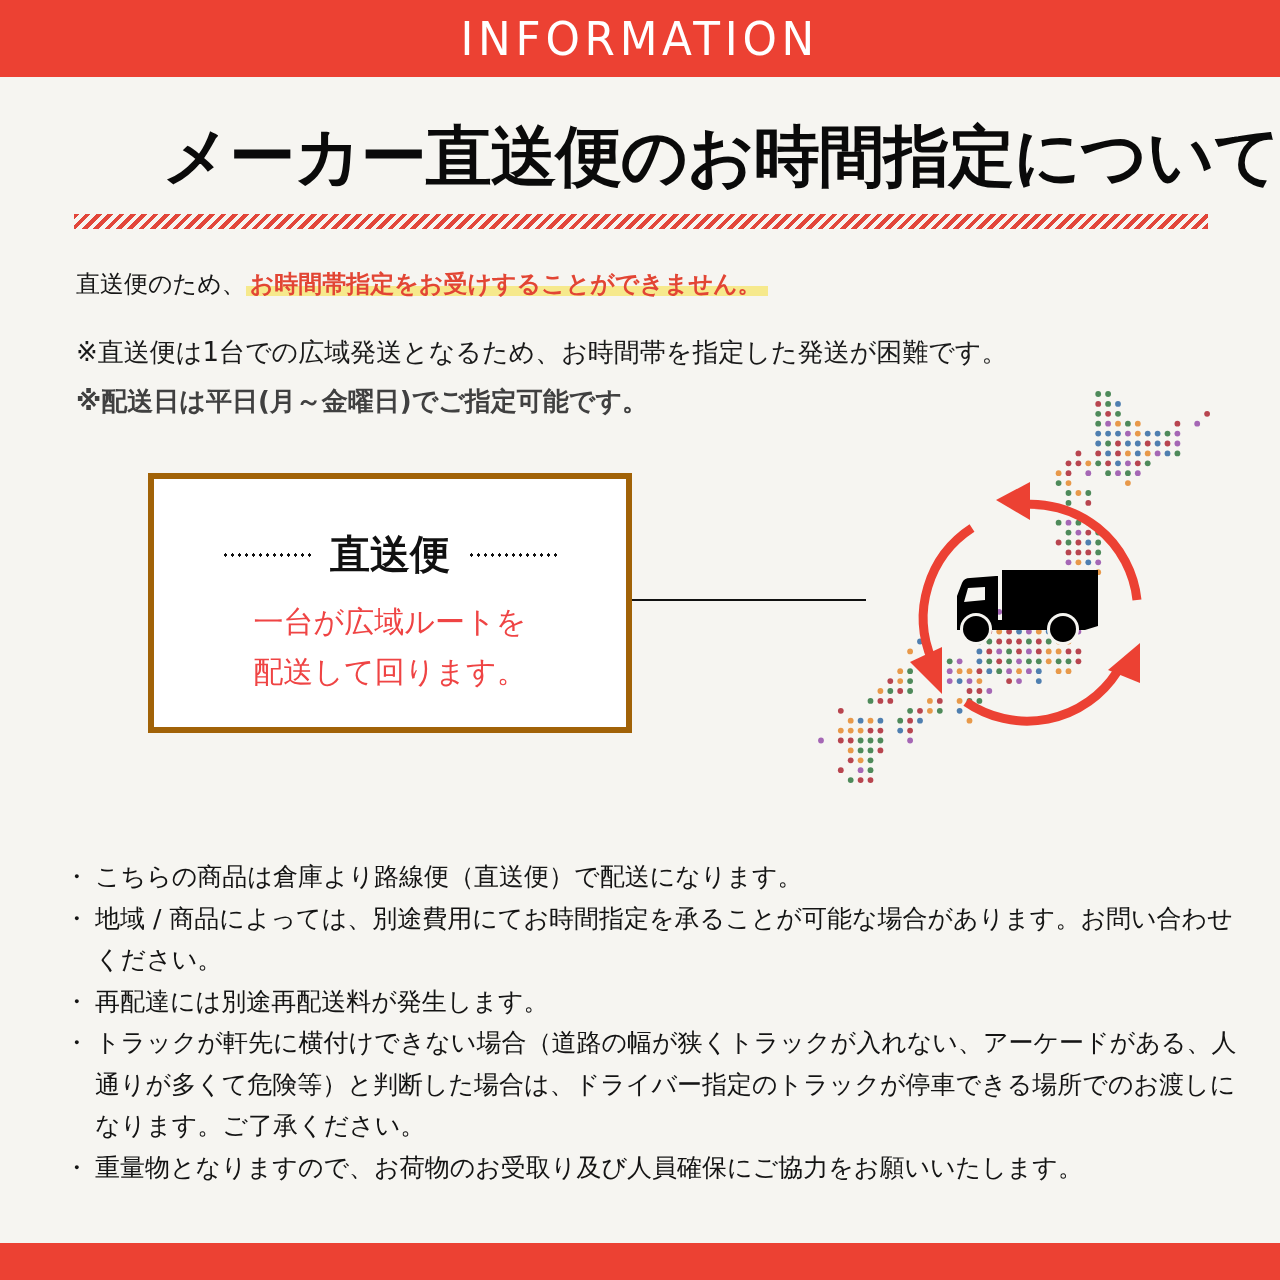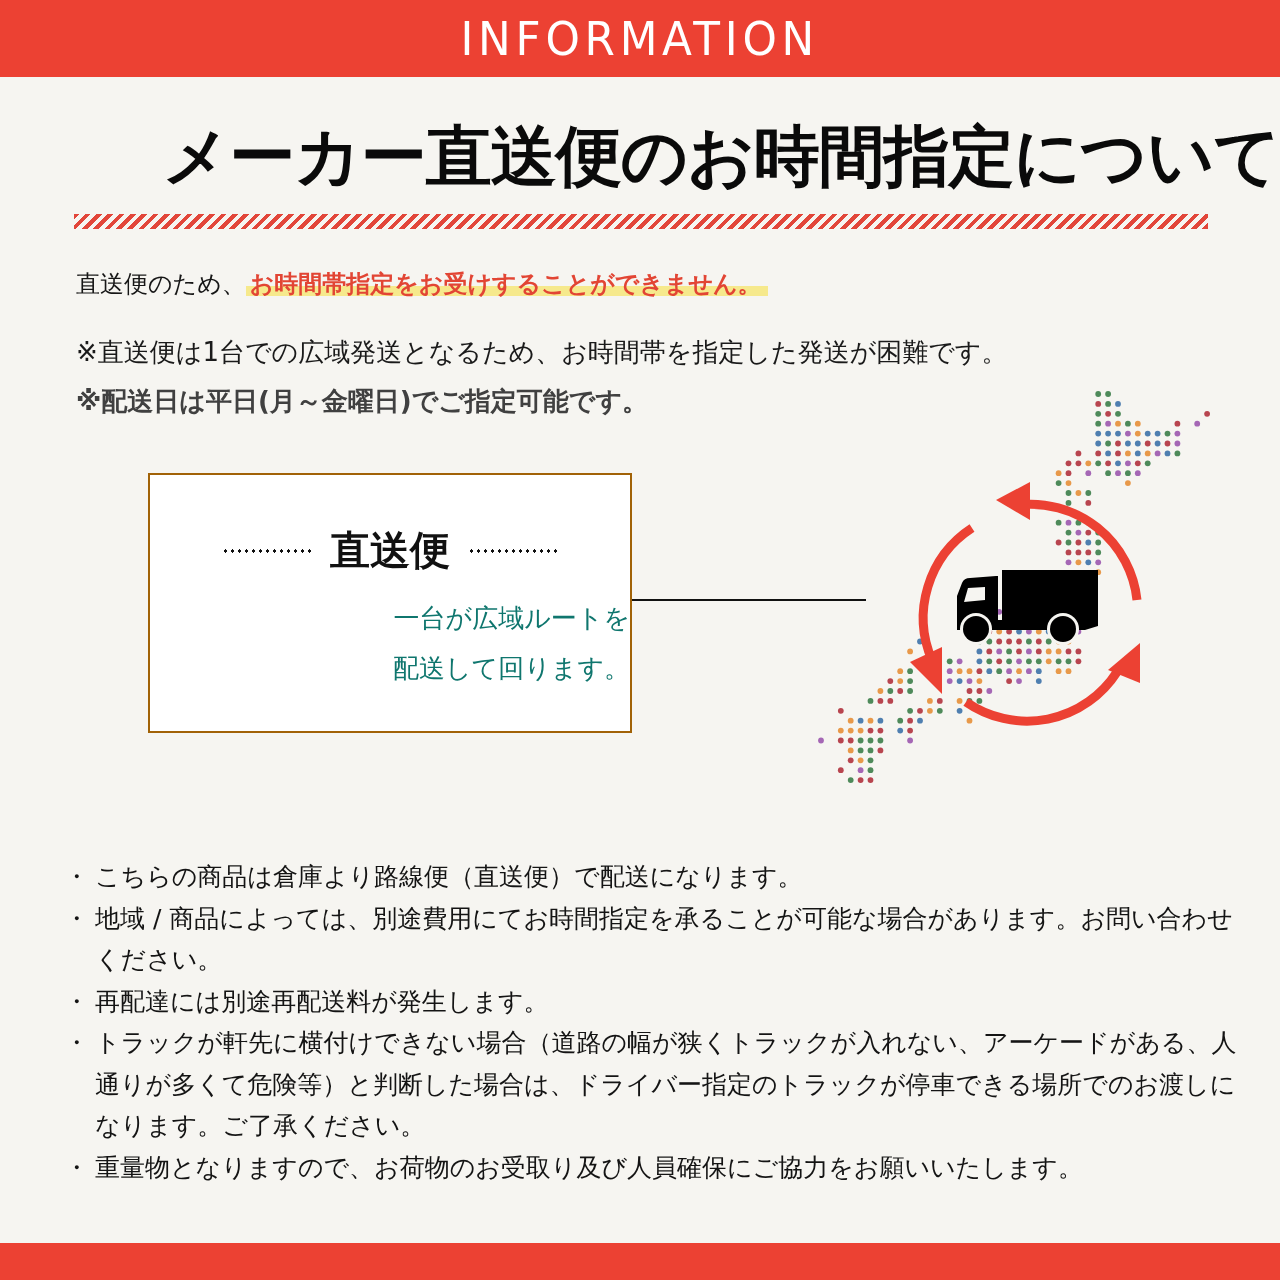--- a/index.html
+++ b/index.html
@@ -40,34 +40,34 @@
     padding: 0 6px 0 4px;
   }
   .note1 {
     position: absolute; left: 76px; top: 335px; font-size: 26px; white-space: nowrap; color: #1a1a1a;
   }
   .note2 {
     position: absolute; left: 76px; top: 384px; font-size: 26px; white-space: nowrap; color: #404040; font-weight: 700;
   }
   .box {
     position: absolute; left: 148px; top: 473px; width: 484px; height: 260px;
-    border: 2px solid #a16207; background: #fff; box-sizing: border-box;
+    border: 6px solid #a16207; background: #fff; box-sizing: border-box;
   }
   .box-head {
     position: absolute; left: 0; top: 48px; width: 100%;
     display: flex; align-items: center; justify-content: center; gap: 18px;
   }
   .box-dots {
     width: 90px; height: 4px;
     background: radial-gradient(circle, #111 1.6px, transparent 1.8px) 0 0 / 7px 4px repeat-x;
   }
   .box-title { font-size: 40px; font-weight: 700; color: #111; }
   .box-text {
-    position: absolute; left: 0; top: 118px; width: 100%; text-align: right;
-    font-size: 26px; line-height: 50px; color: #0f766e;
+    position: absolute; left: 0; top: 118px; width: 100%; text-align: center;
+    font-size: 30px; line-height: 50px; color: #ef4444;
   }
   .connector {
     position: absolute; left: 632px; top: 599px; width: 234px; height: 2px; background: #111;
   }
   .illus { position: absolute; left: 0; top: 0; width: 1280px; height: 1280px; pointer-events: none; }
   .bullets {
     position: absolute; left: 50px; top: 838px; width: 1190px; margin: 18px; padding: 0; list-style: none;
     font-size: 25px; line-height: 41.5px; color: #141414;
   }
   .bullets li { position: relative; padding-left: 27px; }

